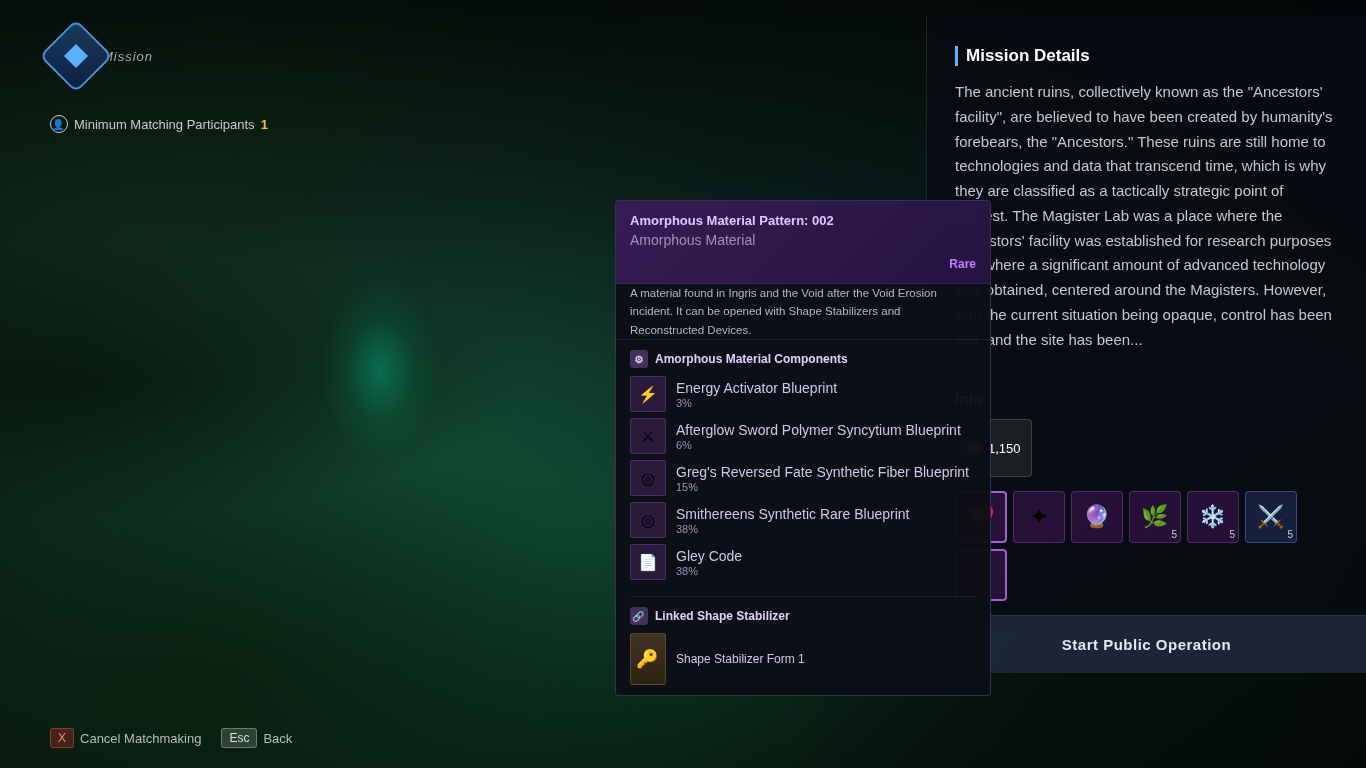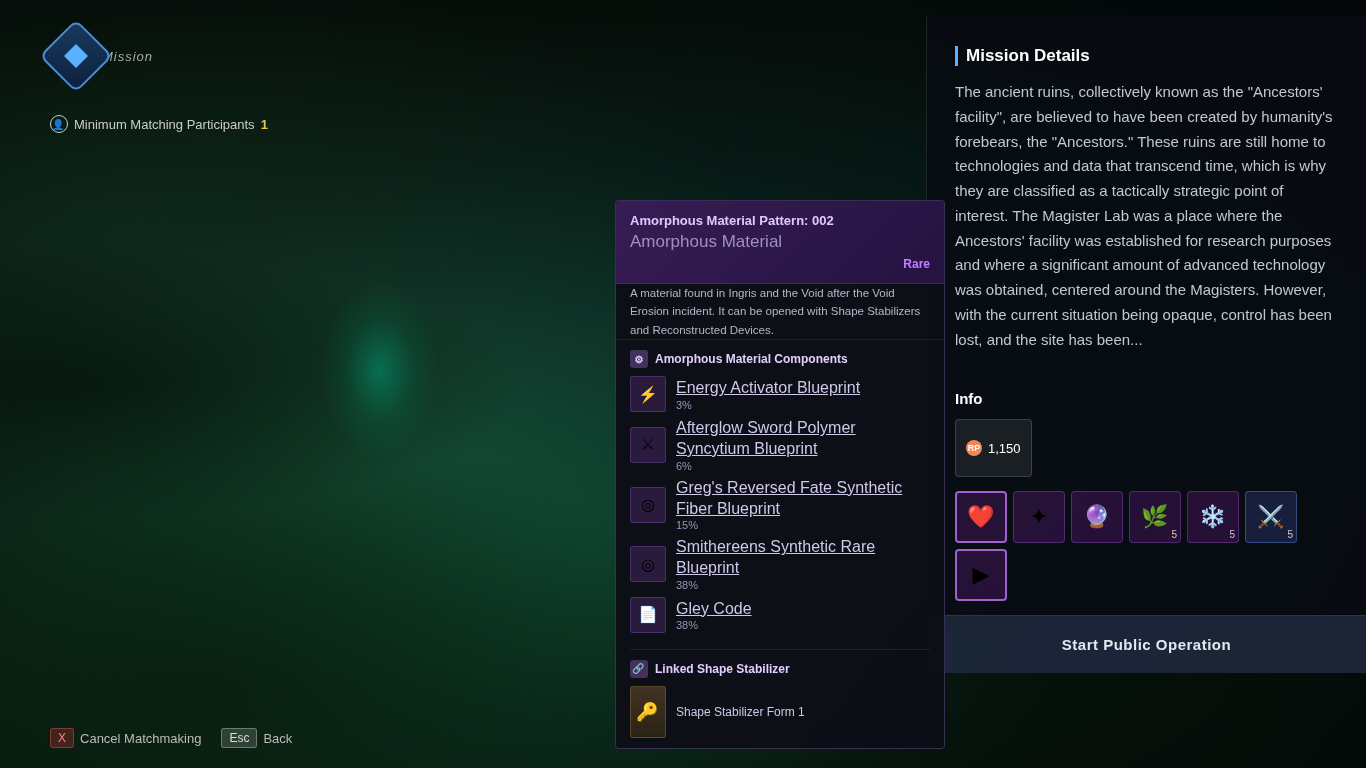--- a/index.html
+++ b/index.html
@@ -269,21 +269,21 @@
       background: rgba(30, 40, 60, 0.9);
       color: #e0e8f0;
       border-top: 1px solid rgba(255,255,255,0.08);
     }
 
     
     .item-popup {
       position: absolute;
       left: 615px;
       top: 200px;
-      width: 330px;
+      width: 376px;
       background: rgba(12, 14, 22, 0.97);
       border: 1px solid rgba(100,80,150,0.5);
       border-radius: 4px;
       z-index: 20;
       overflow: hidden;
     }
     .popup-header {
       background: linear-gradient(135deg, rgba(60,30,90,0.9), rgba(40,20,70,0.9));
       padding: 12px 14px;
       border-bottom: 1px solid rgba(100,70,150,0.3);
@@ -292,21 +292,21 @@
       align-items: flex-start;
     }
     .popup-title {
       color: #e0c8ff;
       font-size: 13px;
       font-weight: bold;
       line-height: 1.3;
     }
     .popup-subtitle {
       color: #a090c0;
-      font-size: 17px;
+      font-size: 14px;
       margin-top: 2px;
     }
     .popup-rarity {
       color: #c080ff;
       font-size: 12px;
       font-weight: bold;
       flex-shrink: 0;
       margin-left: 10px;
       margin-top: 44px;
     }
@@ -357,23 +357,22 @@
       align-items: center;
       justify-content: center;
       font-size: 16px;
       flex-shrink: 0;
     }
     .comp-info {
       flex: 1;
     }
     .comp-name {
       color: #d0c8e8;
-      font-size: 16px;
+      font-size: 14px;
       line-height: 1.3;
-      text-decoration: underline;
     }
     .comp-pct {
       color: #a090b8;
       font-size: 11px;
     }
 
     .popup-divider {
       height: 1px;
       background: rgba(255,255,255,0.08);
       margin: 0 14px;

